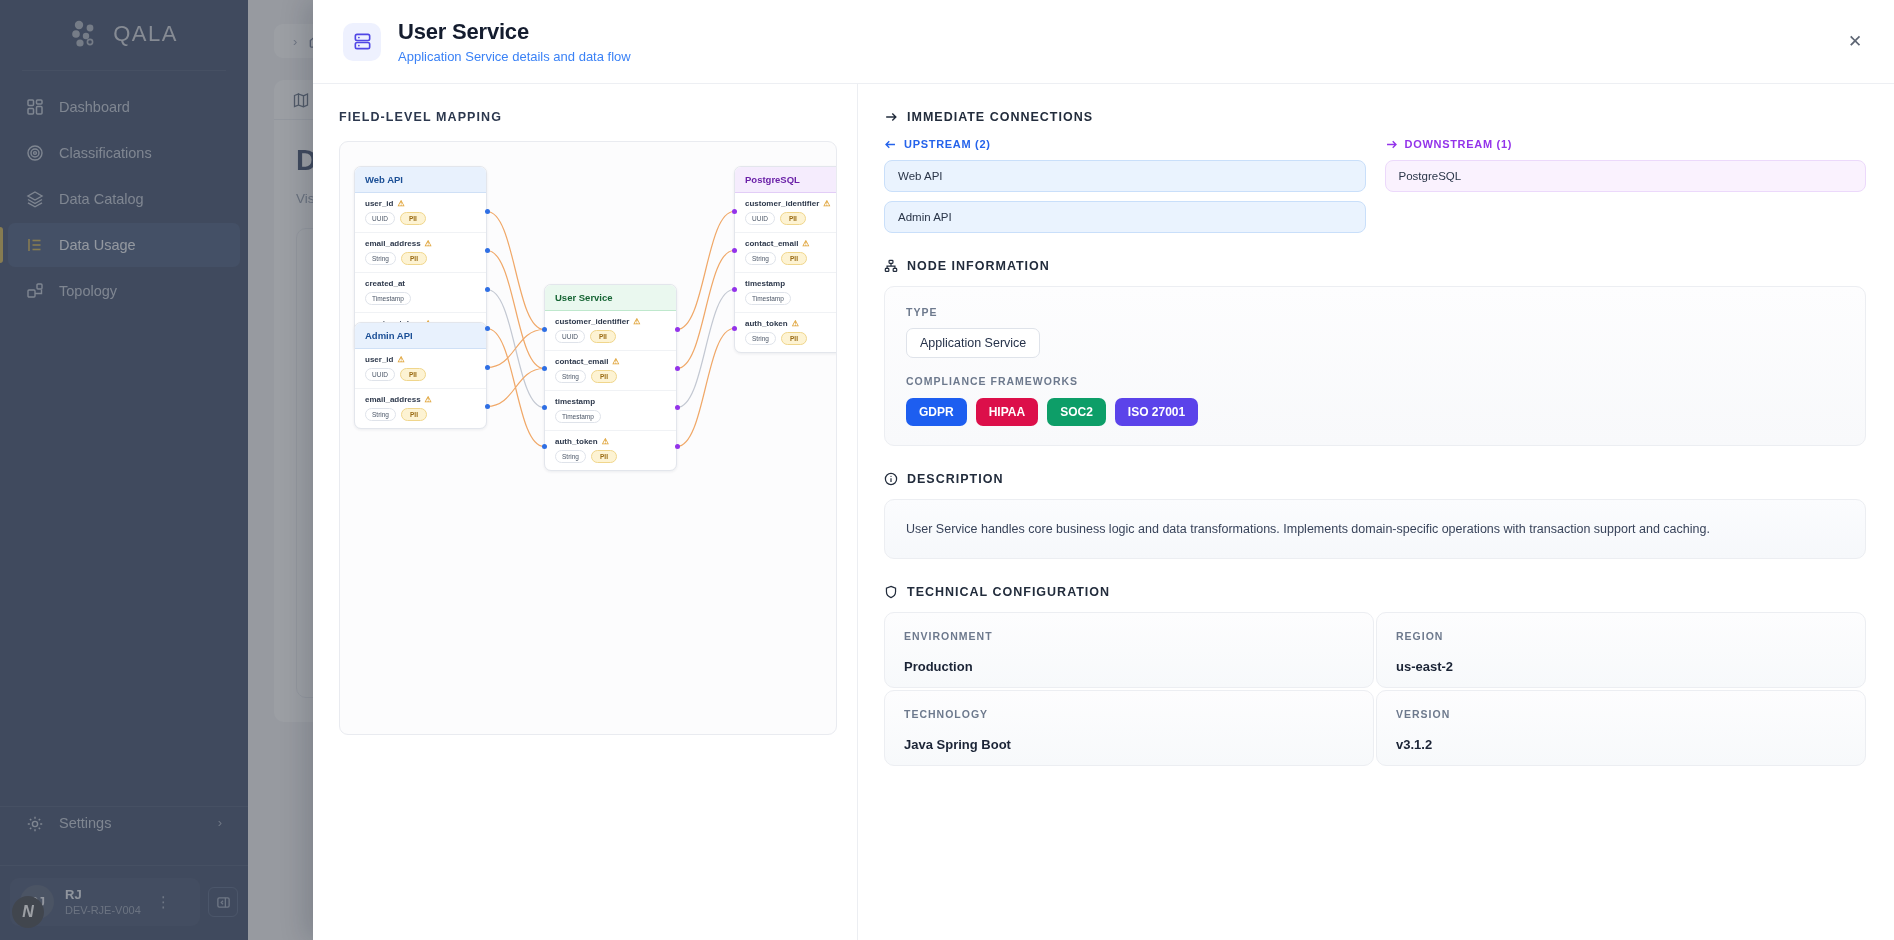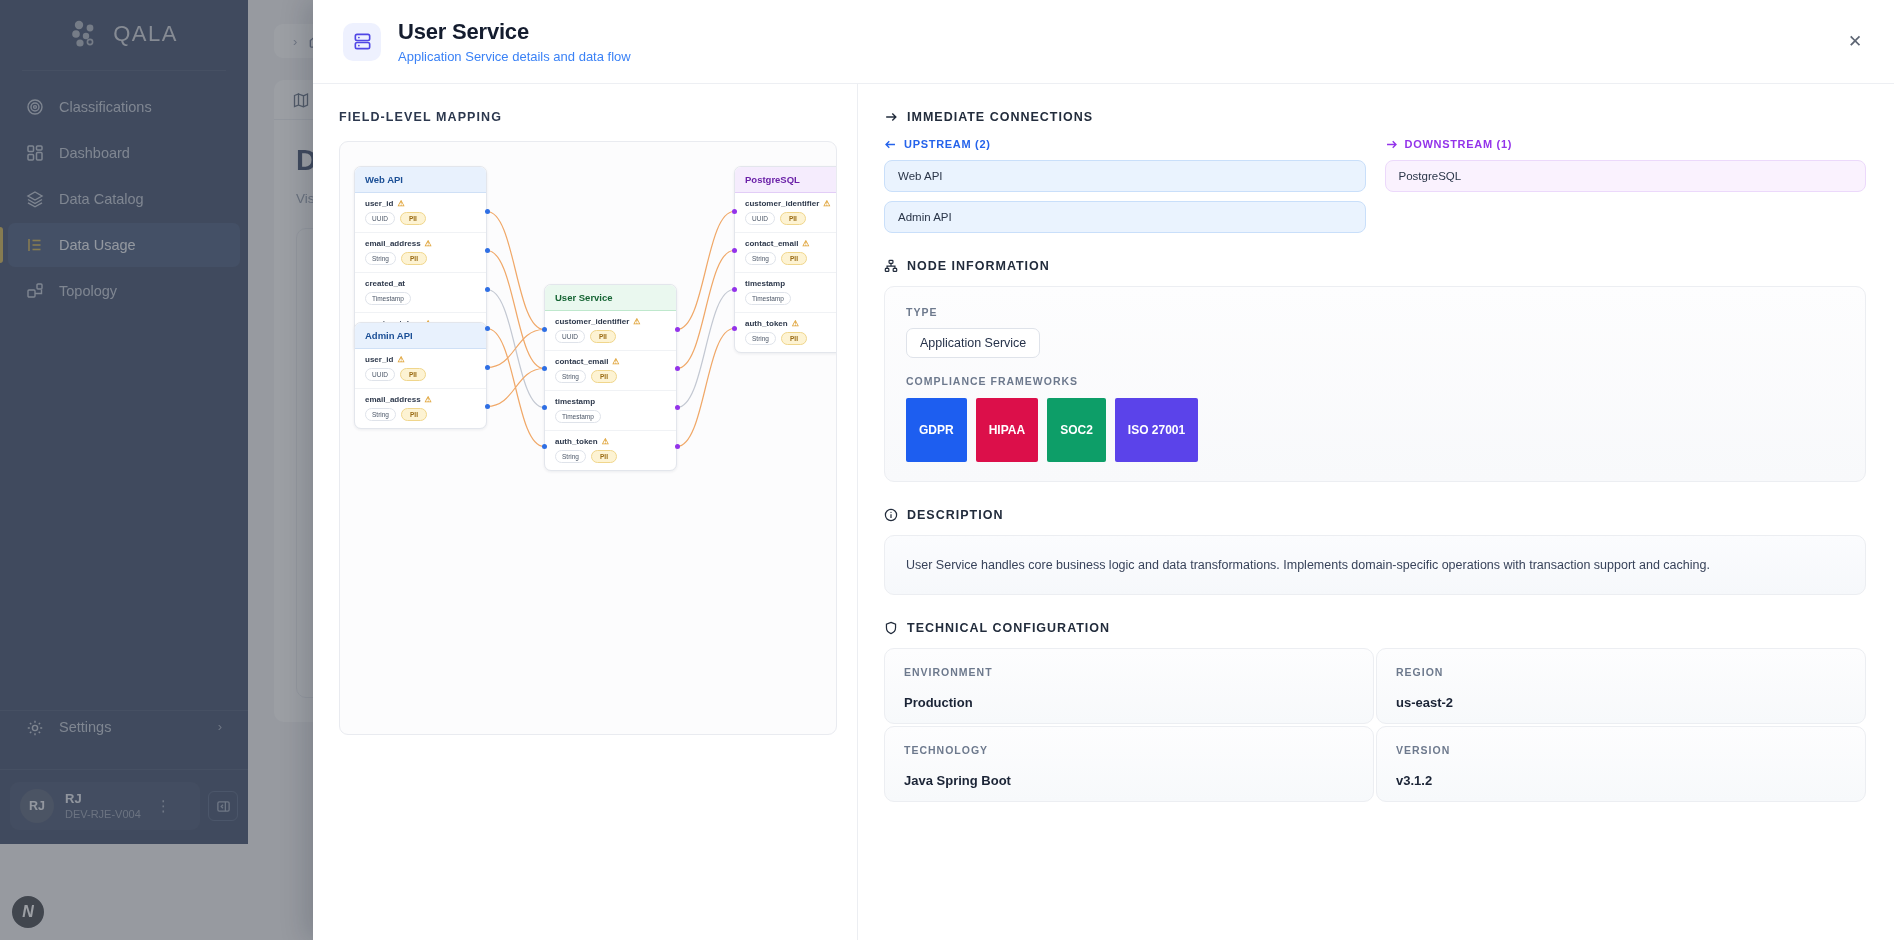--- a/index.html
+++ b/index.html
@@ -7,21 +7,21 @@
     width: 1894px; height: 940px;
     font-family: "Liberation Sans", sans-serif;
     overflow: hidden; background: #ffffff;
   }
   #root { position: relative; width: 1894px; height: 940px; }
 
   
   .app-bg { position: absolute; inset: 0; display: flex; background: #f1f2f5; }
 
   .sidebar {
-    width: 248px; height: 844px; background: #0f2147;
+    width: 248px; height: 940px; background: #0f2147;
     display: flex; flex-direction: column; flex: none;
   }
   .logo-row {
     height: 62px; display: flex; align-items: center; justify-content: center;
     gap: 9px; padding-top: 6px;
   }
   .logo-mark { width: 34px; height: 30px; }
   .logo-word {
     color: #c5cad4; font-size: 22px; letter-spacing: 1.5px; font-weight: 400;
   }
@@ -168,21 +168,21 @@
   .card {
     margin-top:13px; border:1px solid #eceef2; border-radius:10px;
     background:linear-gradient(180deg,#fdfdfe,#f8f9fb); padding:19px 21px;
   }
   .mini-label { font-size:10.5px; font-weight:700; color:#6d798d; letter-spacing:1px; }
   .type-chip {
     display:inline-block; margin-top:10px; border:1px solid #dfe3ea;
     background:#fff; border-radius:7px; padding:7px 13px; font-size:12.5px; color:#26324a;
   }
   .badges { display:flex; gap:9px; margin-top:11px; flex-wrap:wrap; }
-  .cbadge { color:#fff; font-size:12px; font-weight:800; border-radius:2px; padding:25px 13px; }
+  .cbadge { color:#fff; font-size:12px; font-weight:800; border-radius:7px; padding:7px 13px; }
   .desc-card {
     margin-top:13px; border:1px solid #eceef2; border-radius:10px;
     background:linear-gradient(180deg,#fbfcfe,#f6f8fb); padding:19px 21px;
     font-size:12.5px; color:#38435a; line-height:1.62;
   }
   .cfg-grid { display:grid; grid-template-columns:1fr 1fr; gap:2px; margin-top:13px; }
   .cfg-card {
     border:1px solid #eceef2; border-radius:10px; padding:17px 19px;
     background:linear-gradient(180deg,#fdfdfe,#f7f9fb); height:76px;
   }
@@ -202,35 +202,35 @@
           <circle cx="6" cy="15" r="3.8" fill="#9aa3b2"></circle>
             <circle cx="16" cy="17" r="3.2" fill="#9aa3b2"></circle>
           <circle cx="10" cy="24" r="3.6" fill="#9aa3b2"></circle>
             <circle cx="20" cy="23" r="2.6" fill="none" stroke="#9aa3b2" stroke-width="1.6"></circle>
         </svg>
         <span class="logo-word">QALA</span>
       </div>
       <div class="side-div"></div>
       <div class="nav">
         <div class="nav-item">
-          <svg class="nav-ico" viewBox="0 0 18 18" fill="none" stroke="#b3bdce" stroke-width="1.4">
-            <circle cx="9" cy="9" r="7"></circle>
-              <circle cx="9" cy="9" r="4"></circle>
-              <circle cx="9" cy="9" r="1.4"></circle>
-          </svg>
-          <span>Classifications</span>
-        </div>
-        <div class="nav-item">
           <svg class="nav-ico" viewBox="0 0 18 18" fill="none" stroke="#b3bdce" stroke-width="1.5">
             <rect x="2" y="2" width="5.5" height="5.5" rx="1"></rect>
               <rect x="10.5" y="2" width="5.5" height="4" rx="1"></rect>
             <rect x="2" y="10.5" width="5.5" height="5.5" rx="1"></rect>
               <rect x="10.5" y="8.5" width="5.5" height="7.5" rx="1"></rect>
           </svg>
           <span>Dashboard</span>
+        </div>
+        <div class="nav-item">
+          <svg class="nav-ico" viewBox="0 0 18 18" fill="none" stroke="#b3bdce" stroke-width="1.4">
+            <circle cx="9" cy="9" r="7"></circle>
+              <circle cx="9" cy="9" r="4"></circle>
+              <circle cx="9" cy="9" r="1.4"></circle>
+          </svg>
+          <span>Classifications</span>
         </div>
         <div class="nav-item">
           <svg class="nav-ico" viewBox="0 0 18 18" fill="none" stroke="#b3bdce" stroke-width="1.4">
             <path d="M9 2 16 6 9 10 2 6z"></path>
               <path d="M2 9.5 9 13.5 16 9.5"></path>
               <path d="M2 12.8 9 16.8 16 12.8"></path>
           </svg>
           <span>Data Catalog</span>
         </div>
         <div class="nav-item active">

